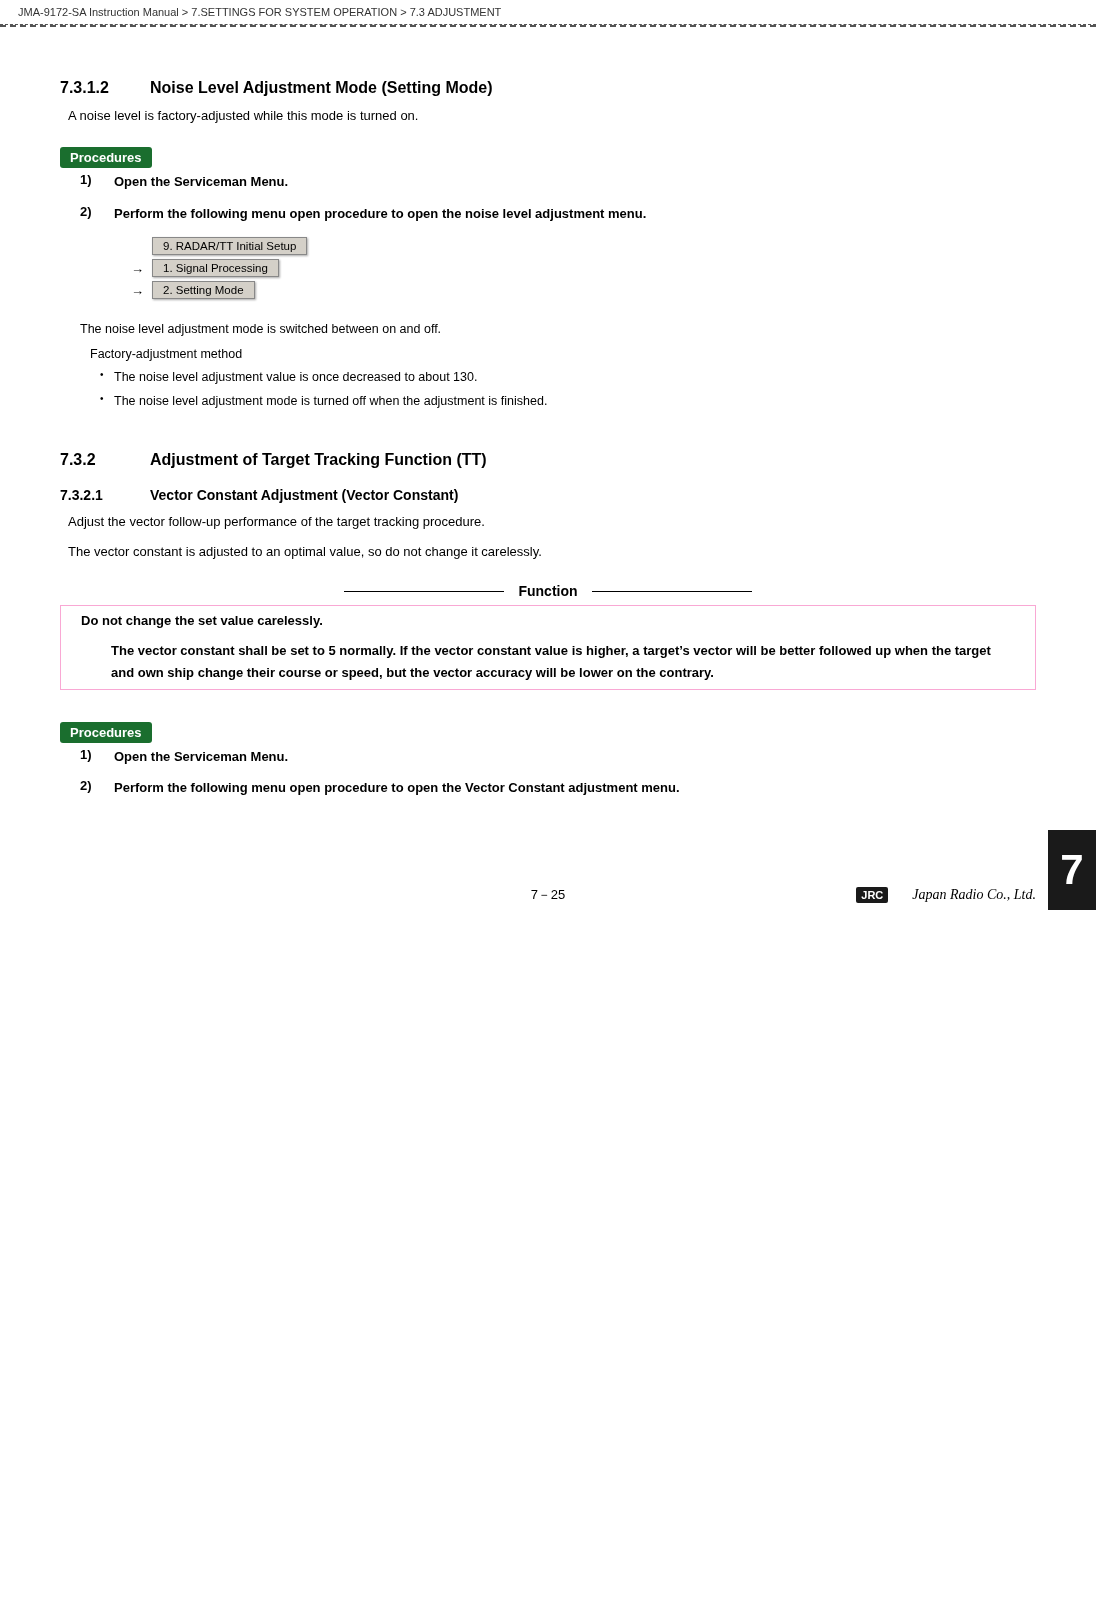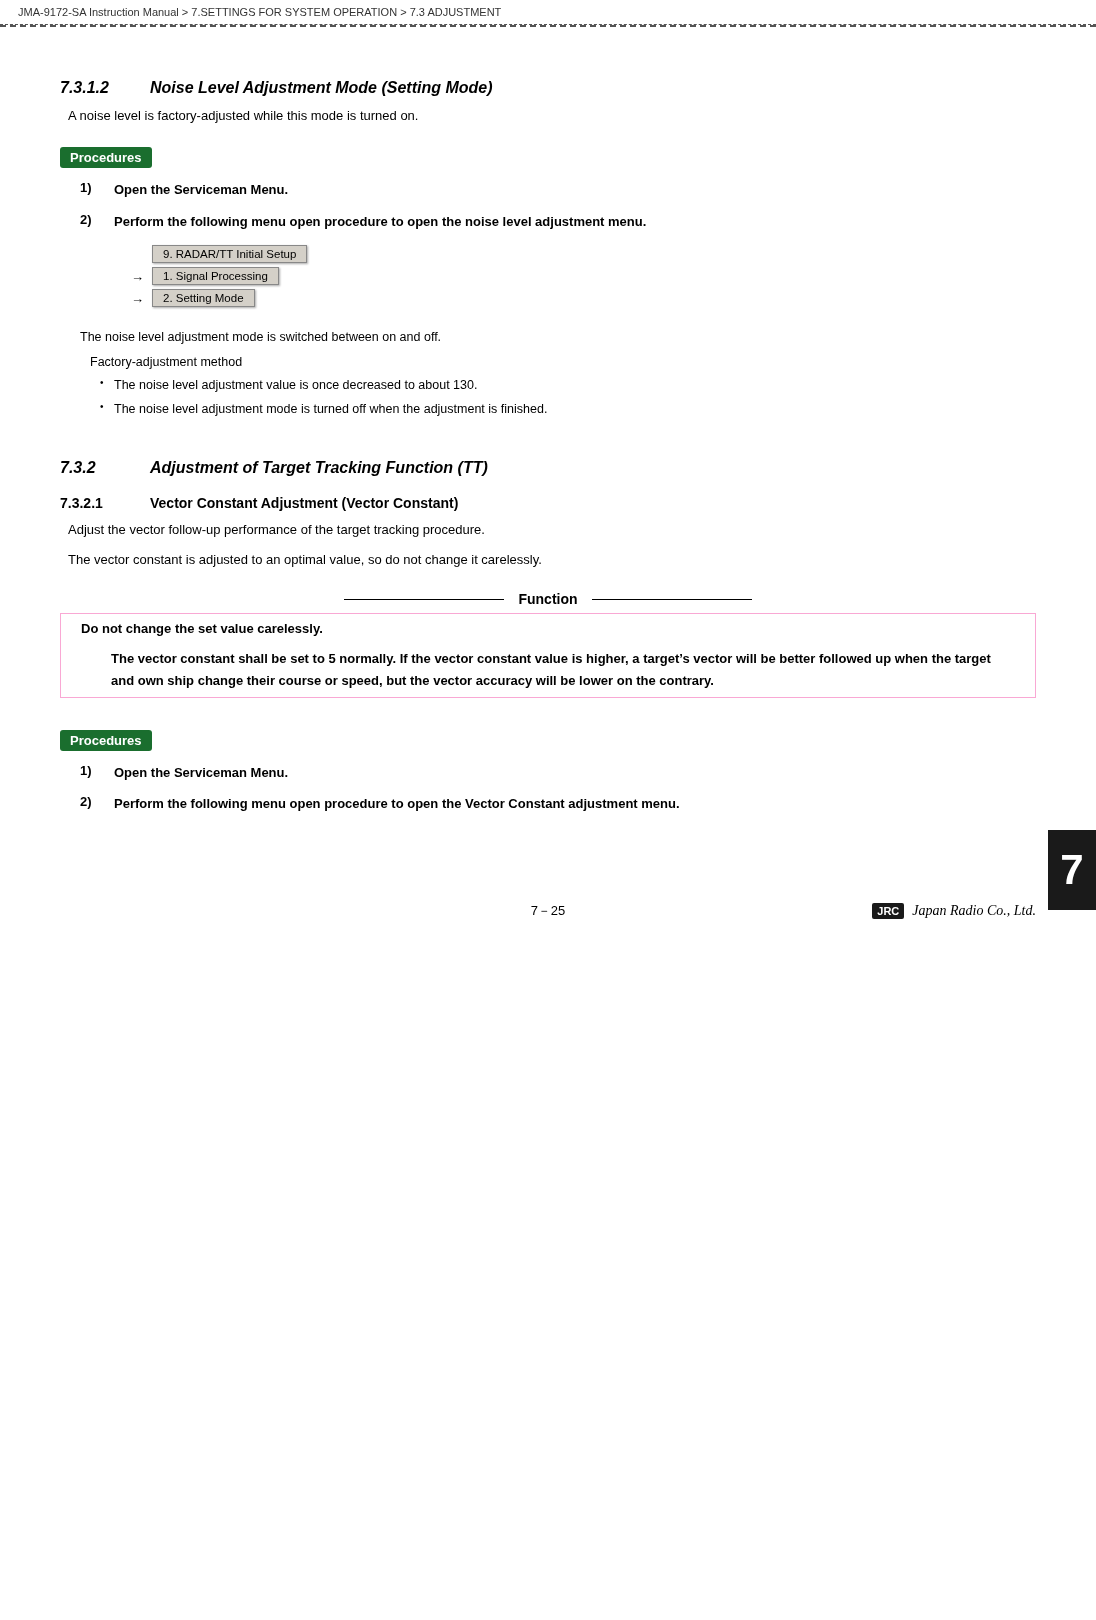--- a/index.html
+++ b/index.html
@@ -31,21 +31,20 @@
     .content {
       padding: 10px 60px 30px 60px;
     }
 
     
     .section-heading {
       display: flex;
       align-items: flex-start;
       margin-bottom: 8px;
       margin-top: 24px;
-      font-style: italic;
     }
     .section-num {
       font-size: 16px;
       font-weight: bold;
       min-width: 90px;
       flex-shrink: 0;
     }
     .section-title {
       font-size: 16px;
       font-weight: bold;
@@ -69,21 +68,21 @@
 
     
     .procedures-badge {
       display: inline-block;
       background: #1a6e2e;
       color: #fff;
       font-size: 13px;
       font-weight: bold;
       padding: 3px 10px;
       border-radius: 3px;
-      margin: 12px 0 12px 0;
+      margin: 12px 0 4px 0;
     }
 
     
     .step {
       display: flex;
       align-items: flex-start;
       margin-bottom: 12px;
       padding-left: 20px;
     }
     .step-num {
@@ -219,21 +218,21 @@
       margin-top: 30px;
     }
     .footer-page {
       font-size: 13px;
     }
     .footer-logo {
       position: absolute;
       right: 60px;
       display: flex;
       align-items: center;
-      gap: 8px;
+      gap: 24px;
     }
     .jrc-badge {
       background: #1a1a1a;
       color: #fff;
       font-size: 11px;
       font-weight: bold;
       padding: 2px 5px;
       border-radius: 2px;
     }
     .footer-company {

